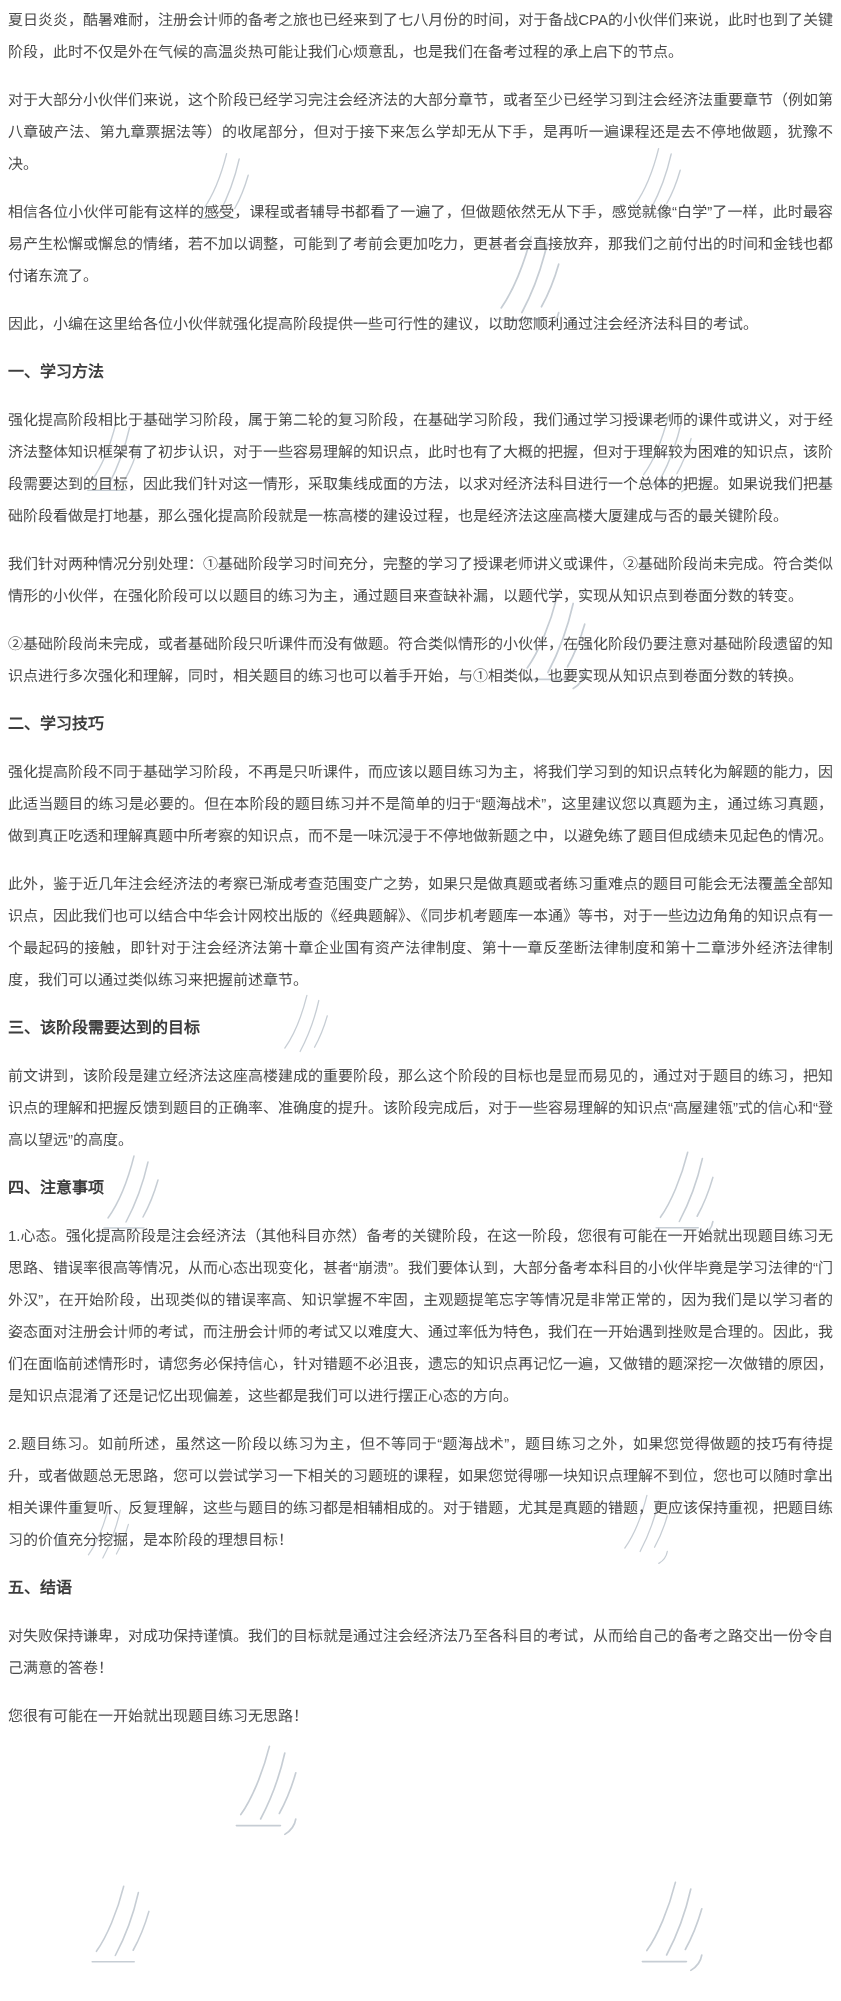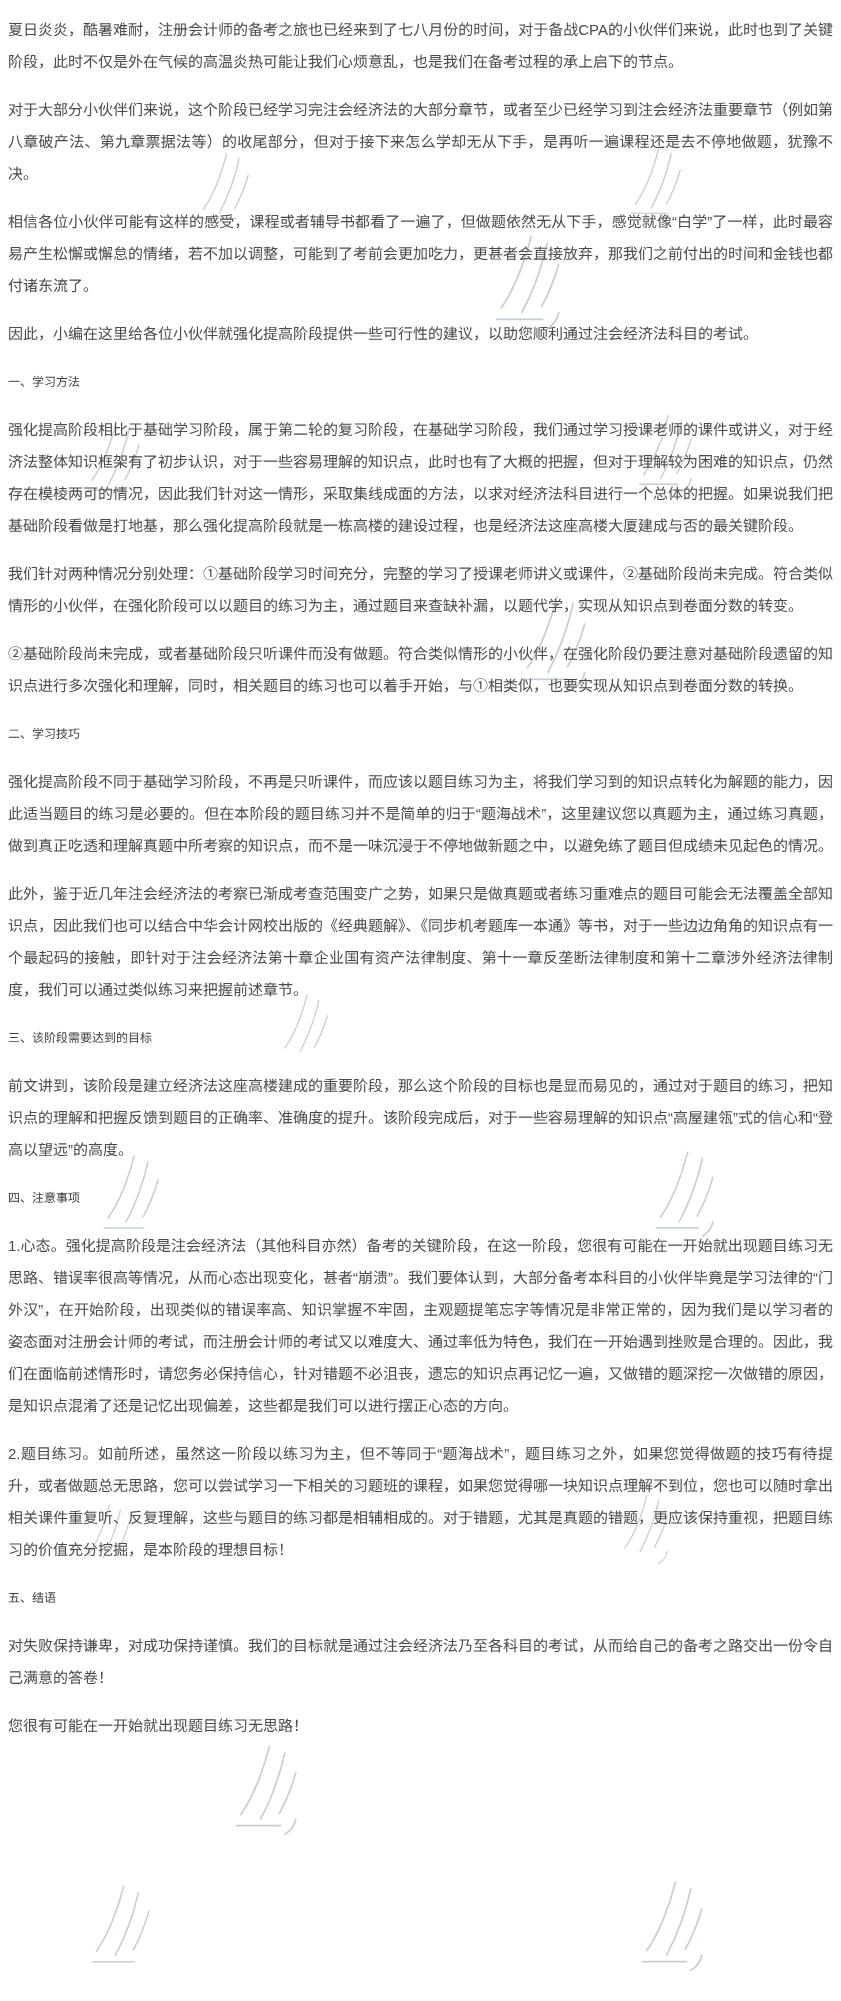--- a/index.html
+++ b/index.html
@@ -22,35 +22,35 @@
     z-index:0;pointer-events:none;
   }
   .wm{position:absolute;transform-origin:top left;}
   .wm svg{display:block;}
   .wm path{
     stroke:var(--watermark-color);
     fill:none;stroke-width:1.5;stroke-linecap:round;opacity:.8;
   }
   .article{
     position:relative;z-index:1;
-    padding:14px 8px 14px 8px;
+    padding:4px 8px 14px 8px;
   }
   .para{
     margin:0 0 16px 0;
     font-size:15px;
     line-height:32px;
     color:var(--body-text-color);
     text-align:justify;
     word-break:break-all;
   }
   .heading{
     margin:0 0 16px 0;
-    font-size:12px;
+    font-size:16px;
     line-height:32px;
-    font-weight:normal;
+    font-weight:bold;
     color:var(--heading-text-color);
   }
 </style>
 </head>
 <body>
 
 <div id="wm-layer">
     <div class="wm" style="left: 196px; top: 150px; transform: scale(0.9);">
   <svg width="70" height="85" viewBox="0 0 70 85" xmlns="http://www.w3.org/2000/svg" aria-hidden="true">
     <path d="M34 4 C28 28 18 52 8 66"></path>
@@ -178,21 +178,21 @@
   </svg>
 </div>
   </div>
 
 <div class="article">
   <p class="para">夏日炎炎，酷暑难耐，注册会计师的备考之旅也已经来到了七八月份的时间，对于备战CPA的小伙伴们来说，此时也到了关键阶段，此时不仅是外在气候的高温炎热可能让我们心烦意乱，也是我们在备考过程的承上启下的节点。</p>
   <p class="para">对于大部分小伙伴们来说，这个阶段已经学习完注会经济法的大部分章节，或者至少已经学习到注会经济法重要章节（例如第八章破产法、第九章票据法等）的收尾部分，但对于接下来怎么学却无从下手，是再听一遍课程还是去不停地做题，犹豫不决。</p>
   <p class="para">相信各位小伙伴可能有这样的感受，课程或者辅导书都看了一遍了，但做题依然无从下手，感觉就像“白学”了一样，此时最容易产生松懈或懈怠的情绪，若不加以调整，可能到了考前会更加吃力，更甚者会直接放弃，那我们之前付出的时间和金钱也都付诸东流了。</p>
   <p class="para">因此，小编在这里给各位小伙伴就强化提高阶段提供一些可行性的建议，以助您顺利通过注会经济法科目的考试。</p>
   <h2 class="heading">一、学习方法</h2>
-  <p class="para">强化提高阶段相比于基础学习阶段，属于第二轮的复习阶段，在基础学习阶段，我们通过学习授课老师的课件或讲义，对于经济法整体知识框架有了初步认识，对于一些容易理解的知识点，此时也有了大概的把握，但对于理解较为困难的知识点，仍然存在模棱两可的情况，因此我们针对这一情形，采取集线成面的方法，以求对经济法科目进行一个总体的把握。如果说我们把基础阶段看做是打地基，那么强化提高阶段就是一栋高楼的建设过程，也是经济法这座高楼大厦建成与否的最关键阶段。</p>
+  <p class="para">强化提高阶段相比于基础学习阶段，属于第二轮的复习阶段，在基础学习阶段，我们通过学习授课老师的课件或讲义，对于经济法整体知识框架有了初步认识，对于一些容易理解的知识点，此时也有了大概的把握，但对于理解较为困难的知识点，该阶段需要达到的目标，因此我们针对这一情形，采取集线成面的方法，以求对经济法科目进行一个总体的把握。如果说我们把基础阶段看做是打地基，那么强化提高阶段就是一栋高楼的建设过程，也是经济法这座高楼大厦建成与否的最关键阶段。</p>
   <p class="para">我们针对两种情况分别处理：①基础阶段学习时间充分，完整的学习了授课老师讲义或课件，②基础阶段尚未完成。符合类似情形的小伙伴，在强化阶段可以以题目的练习为主，通过题目来查缺补漏，以题代学，实现从知识点到卷面分数的转变。</p>
   <p class="para">②基础阶段尚未完成，或者基础阶段只听课件而没有做题。符合类似情形的小伙伴，在强化阶段仍要注意对基础阶段遗留的知识点进行多次强化和理解，同时，相关题目的练习也可以着手开始，与①相类似，也要实现从知识点到卷面分数的转换。</p>
   <h2 class="heading">二、学习技巧</h2>
   <p class="para">强化提高阶段不同于基础学习阶段，不再是只听课件，而应该以题目练习为主，将我们学习到的知识点转化为解题的能力，因此适当题目的练习是必要的。但在本阶段的题目练习并不是简单的归于“题海战术”，这里建议您以真题为主，通过练习真题，做到真正吃透和理解真题中所考察的知识点，而不是一味沉浸于不停地做新题之中，以避免练了题目但成绩未见起色的情况。</p>
   <p class="para">此外，鉴于近几年注会经济法的考察已渐成考查范围变广之势，如果只是做真题或者练习重难点的题目可能会无法覆盖全部知识点，因此我们也可以结合中华会计网校出版的《经典题解》、《同步机考题库一本通》等书，对于一些边边角角的知识点有一个最起码的接触，即针对于注会经济法第十章企业国有资产法律制度、第十一章反垄断法律制度和第十二章涉外经济法律制度，我们可以通过类似练习来把握前述章节。</p>
   <h2 class="heading">三、该阶段需要达到的目标</h2>
   <p class="para">前文讲到，该阶段是建立经济法这座高楼建成的重要阶段，那么这个阶段的目标也是显而易见的，通过对于题目的练习，把知识点的理解和把握反馈到题目的正确率、准确度的提升。该阶段完成后，对于一些容易理解的知识点“高屋建瓴”式的信心和“登高以望远”的高度。</p>
   <h2 class="heading">四、注意事项</h2>
   <p class="para">1.心态。强化提高阶段是注会经济法（其他科目亦然）备考的关键阶段，在这一阶段，您很有可能在一开始就出现题目练习无思路、错误率很高等情况，从而心态出现变化，甚者“崩溃”。我们要体认到，大部分备考本科目的小伙伴毕竟是学习法律的“门外汉”，在开始阶段，出现类似的错误率高、知识掌握不牢固，主观题提笔忘字等情况是非常正常的，因为我们是以学习者的姿态面对注册会计师的考试，而注册会计师的考试又以难度大、通过率低为特色，我们在一开始遇到挫败是合理的。因此，我们在面临前述情形时，请您务必保持信心，针对错题不必沮丧，遗忘的知识点再记忆一遍，又做错的题深挖一次做错的原因，是知识点混淆了还是记忆出现偏差，这些都是我们可以进行摆正心态的方向。</p>
   <p class="para">2.题目练习。如前所述，虽然这一阶段以练习为主，但不等同于“题海战术”，题目练习之外，如果您觉得做题的技巧有待提升，或者做题总无思路，您可以尝试学习一下相关的习题班的课程，如果您觉得哪一块知识点理解不到位，您也可以随时拿出相关课件重复听、反复理解，这些与题目的练习都是相辅相成的。对于错题，尤其是真题的错题，更应该保持重视，把题目练习的价值充分挖掘，是本阶段的理想目标！</p>

